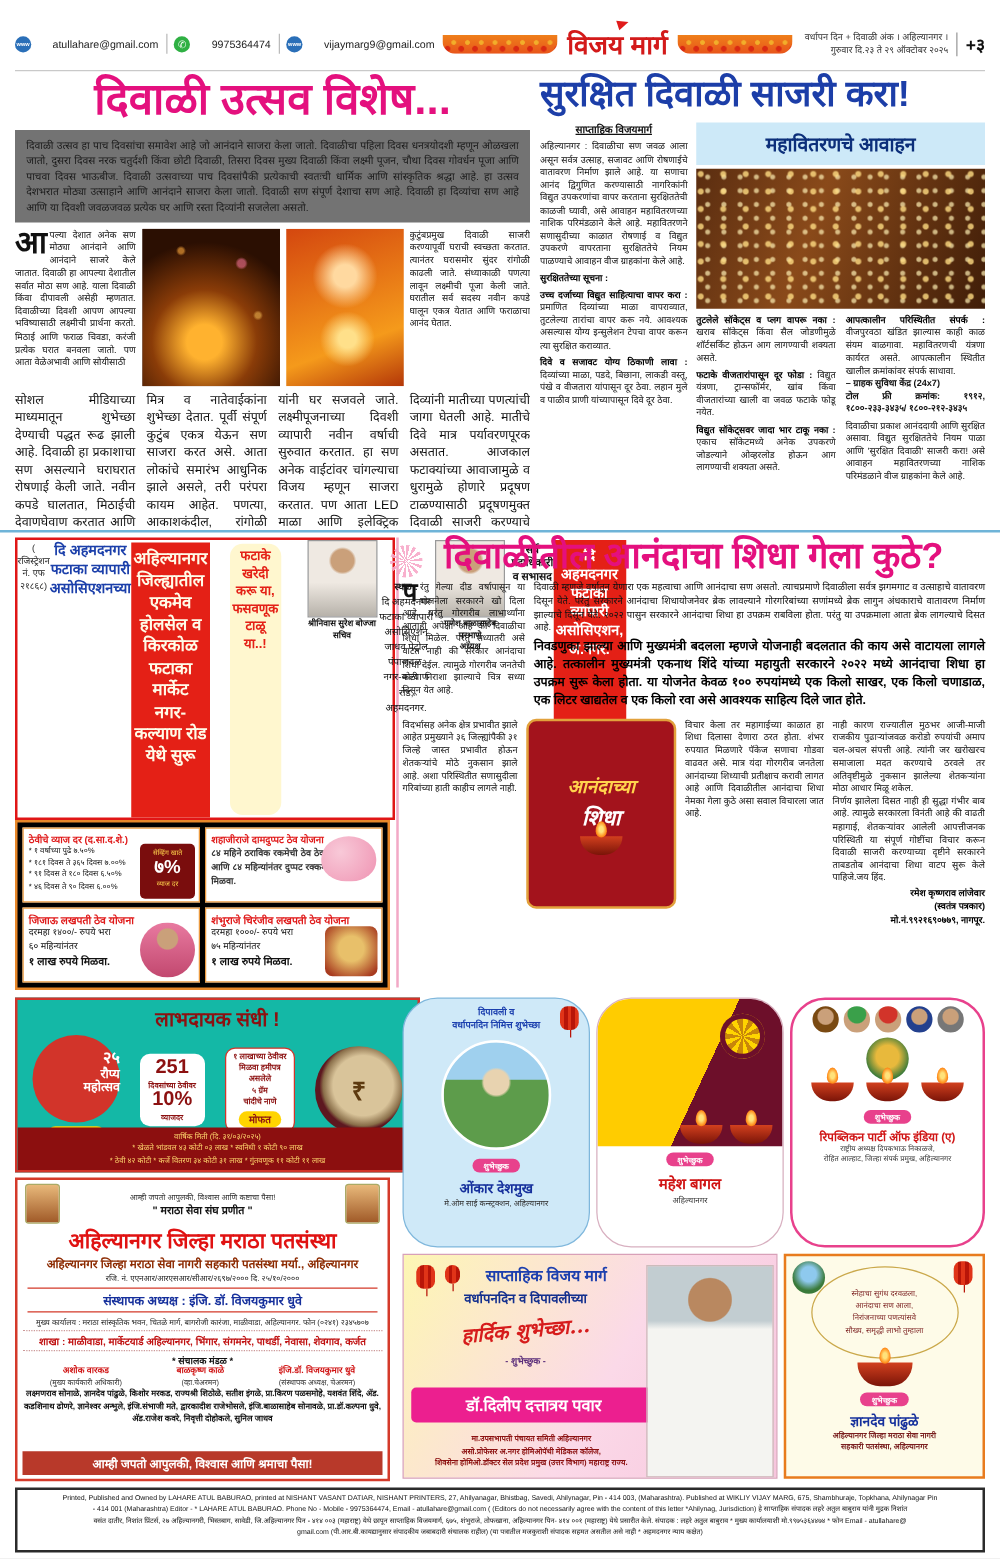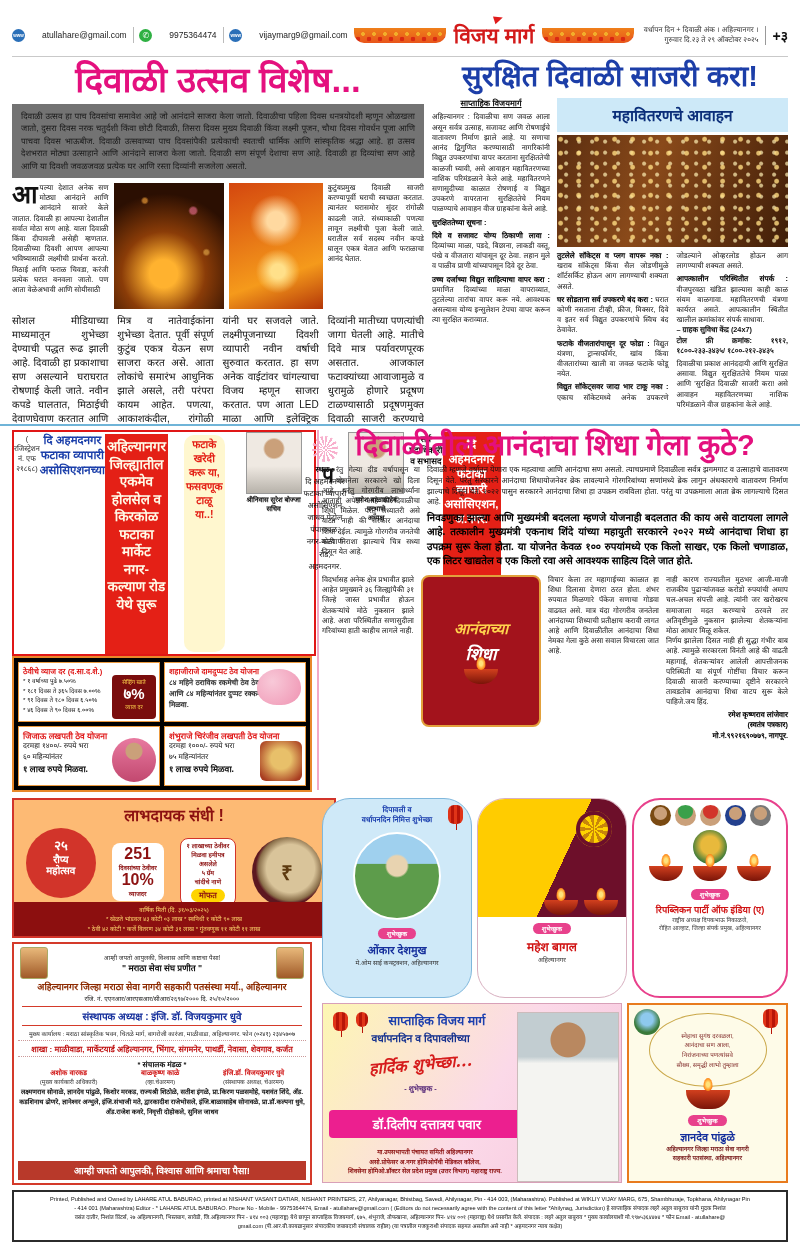--- a/index.html
+++ b/index.html
@@ -18,21 +18,21 @@
       radial-gradient(circle at 9px 6px,#f2ae2a 1.6px,transparent 2.2px),
       linear-gradient(#ef7f1a,#e8551b);background-size:11px 15px,11px 15px,100% 100%;}
   .mast{font-size:21px;font-weight:bold;color:#d31a1a;position:relative;white-space:nowrap;}
   .flag{position:absolute;top:-6px;left:50%;width:0;height:0;border-left:9px solid #e01b1b;border-top:4px solid transparent;border-bottom:4px solid transparent;transform:rotate(-18deg);}
   .edition{font-size:7.3px;color:#333;text-align:right;width:190px;line-height:1.35;}
   .pageno{font-size:14px;font-weight:bold;color:#111;border-left:1px solid #999;padding-left:7px;}
   .rule-blue{position:absolute;left:0;top:424px;width:800px;height:2px;background:#6fb4d8;}
   .vrule-pink{position:absolute;left:317px;top:430px;width:2px;height:360px;background:#f2a9c6;}
   
   .h-pink{color:#e4107e;font-weight:bold;text-align:center;line-height:1.05;}
-  .h-blue{color:#1c3ea8;font-weight:bold;text-align:center;line-height:1.0;}
+  .h-blue{color:#1c3ea8;font-weight:bold;line-height:1.0;}
   .bodytxt{font-size:7.3px;line-height:1.4;color:#111;}
   .drop{float:left;font-size:25px;font-weight:bold;line-height:.85;padding:1px 2px 0 0;color:#111;}
   
   .sec-fest{position:absolute;left:12px;top:62px;width:412px;height:360px;}
   .intro-box{background:#737373;padding:6px 9px;font-size:8.3px;line-height:1.5;color:#1a1a1a;margin-top:5px;}
   .fest-row{display:flex;gap:5px;margin-top:5px;height:126px;overflow:hidden;}
   .fest-colA,.fest-colD{flex:1;overflow:hidden;}
   .ph{flex-shrink:0;}
   .photo-diya{width:110px;height:126px;background:
       radial-gradient(circle at 72% 22%,rgba(255,120,160,.55) 3px,transparent 5px),
@@ -95,24 +95,24 @@
   .bk-rate{font-size:6.2px;line-height:1.55;color:#111;}
   .sav{position:absolute;right:3px;top:12px;width:44px;height:44px;background:#7a0d0d;border-radius:4px;color:#ffd34d;text-align:center;font-size:5.5px;padding-top:3px;box-sizing:border-box;}
   .sav .pct{color:#fff;font-size:15px;font-weight:bold;line-height:1.1;}
   .bk-text{font-size:7.3px;font-weight:bold;color:#333;line-height:1.5;margin-top:2px;width:70%;}
   .bk-l{font-size:7.3px;color:#111;line-height:1.5;width:68%;}
   .bk-big{font-weight:bold;font-size:8.6px;color:#111;}
   .piggy{position:absolute;right:4px;top:6px;width:44px;height:36px;border-radius:50% 50% 45% 45%;background:radial-gradient(circle at 35% 35%,#f8c9d8,#ef93b2);}
   .cashlady{position:absolute;right:3px;bottom:3px;width:44px;height:44px;border-radius:50%;background:radial-gradient(circle at 50% 30%,#caa07a 8px,transparent 9px),linear-gradient(#e87aa0,#c2486f);}
   .cashbox{position:absolute;right:3px;bottom:4px;width:42px;height:40px;border-radius:6px;background:radial-gradient(circle at 50% 45%,#e8c06a 10px,#a83c20 26px);}
   
-  .labh{position:absolute;left:12px;top:798px;width:324px;height:140px;background:#fdba74;border:2px solid #d2342a;box-sizing:border-box;overflow:hidden;}
+  .labh{position:absolute;left:12px;top:798px;width:324px;height:140px;background:#14b8a6;border:2px solid #d2342a;box-sizing:border-box;overflow:hidden;}
   .lb-head{color:#8c1111;font-weight:bold;font-size:16px;text-align:center;margin-top:4px;}
   .lb-row{display:flex;align-items:center;justify-content:space-around;padding:2px 4px 0;}
-  .lb-badge{width:70px;height:70px;border-radius:50%;background:#d2342a;color:#fff;text-align:center;position:relative;flex-shrink:0;}
+  .lb-badge{width:70px;height:70px;border-radius:50%;background:#d2342a;color:#fff;text-align:right;position:relative;flex-shrink:0;}
   .lb-badge .n{font-size:13px;font-weight:bold;padding-top:8px;}
   .lb-badge .l{font-size:10px;font-weight:bold;line-height:1.1;}
   .lb-pill{display:inline-block;background:#ffd400;color:#8c1111;font-weight:bold;font-size:8px;border-radius:8px;padding:1px 8px;margin-top:2px;}
   .lb-off{background:#fff;border-radius:8px;padding:3px 7px;text-align:center;color:#8c1111;font-weight:bold;}
   .lb-off .big{font-size:16px;line-height:1.05;}
   .lb-off .sm{font-size:6.2px;}
   .lb-off2{background:#fff;border-radius:8px;border:1px solid #d2342a;padding:3px 6px;text-align:center;color:#8c1111;font-weight:bold;font-size:6.4px;line-height:1.4;}
   .lb-money{width:70px;height:70px;border-radius:50%;background:radial-gradient(circle at 55% 45%,#d9c49a 24px,#8a6f4a 32px,#5d1820 35px);display:flex;align-items:center;justify-content:center;color:#5d3a10;font-size:20px;font-weight:bold;flex-shrink:0;}
   .lb-strip{position:absolute;left:0;bottom:0;width:100%;background:#8c0f0f;color:#ffd76e;font-size:6.1px;text-align:center;padding:3px 2px;line-height:1.55;box-sizing:border-box;}
   
@@ -230,32 +230,31 @@
 
   <div class="sec-safe">
     <div class="h-blue" style="font-size:29px;">सुरक्षित दिवाळी साजरी करा!</div>
     <div class="safe-row">
       <div class="safe-c1 bodytxt jt">
         <div class="byline">साप्ताहिक विजयमार्ग</div>
         <div>अहिल्यानगर : दिवाळीचा सण जवळ आला असून सर्वत्र उत्साह, सजावट आणि रोषणाईचे वातावरण निर्माण झाले आहे. या सणाचा आनंद द्विगुणित करण्यासाठी नागरिकांनी विद्युत उपकरणांचा वापर करताना सुरक्षिततेची काळजी घ्यावी, असे आवाहन महावितरणच्या नाशिक परिमंडळाने केले आहे. महावितरणने सणासुदीच्या काळात रोषणाई व विद्युत उपकरणे वापरताना सुरक्षिततेचे नियम पाळण्याचे आवाहन वीज ग्राहकांना केले आहे.</div>
         <div class="tip" style="margin-top:3px;"><b>सुरक्षिततेच्या सूचना :</b></div>
         <div>
 
-        <div class="tip"><b>दिवे व सजावट योग्य ठिकाणी लावा :</b> <span>दिव्यांच्या माळा, पडदे, बिछाना, लाकडी वस्तू, पंखे व वीजतारा यांपासून दूर ठेवा. लहान मुले व पाळीव प्राणी यांच्यापासून दिवे दूर ठेवा.</span></div>
-            <div class="tip"><b>उच्च दर्जाच्या विद्युत साहित्याचा वापर करा :</b> <span>प्रमाणित दिव्यांच्या माळा वापराव्यात, तुटलेल्या तारांचा वापर करू नये. आवश्यक असल्यास योग्य इन्सुलेशन टेपचा वापर करून त्या सुरक्षित कराव्यात.</span></div>
+        <div class="tip"><b>उच्च दर्जाच्या विद्युत साहित्याचा वापर करा :</b> <span>प्रमाणित दिव्यांच्या माळा वापराव्यात, तुटलेल्या तारांचा वापर करू नये. आवश्यक असल्यास योग्य इन्सुलेशन टेपचा वापर करून त्या सुरक्षित कराव्यात.</span></div>
+            <div class="tip"><b>दिवे व सजावट योग्य ठिकाणी लावा :</b> <span>दिव्यांच्या माळा, पडदे, बिछाना, लाकडी वस्तू, पंखे व वीजतारा यांपासून दूर ठेवा. लहान मुले व पाळीव प्राणी यांच्यापासून दिवे दूर ठेवा.</span></div>
           </div>
       </div>
       <div class="safe-c2" style="flex:1;">
         <div class="mahav-title">महावितरणचे आवाहन</div>
         <div class="photo-family"></div>
         <div class="tips2 bodytxt jt">
           <div>
 
           <div class="tip"><b>तुटलेले सॉकेट्स व प्लग वापरू नका :</b> <span>खराब सॉकेट्स किंवा सैल जोडणीमुळे शॉर्टसर्किट होऊन आग लागण्याची शक्यता असते.</span></div>
-              <div class="tip"><b>घर सोडताना सर्व उपकरणे बंद करा :</b> <span>घरात कोणी नसताना टीव्ही, फ्रीज, मिक्सर, दिवे व इतर सर्व विद्युत उपकरणांचे स्विच बंद ठेवावेत.</span></div>
               <div class="tip"><b>फटाके वीजतारांपासून दूर फोडा :</b> <span>विद्युत यंत्रणा, ट्रान्सफॉर्मर, खांब किंवा वीजतारांच्या खाली वा जवळ फटाके फोडू नयेत.</span></div>
               <div class="tip"><b>विद्युत सॉकेट्सवर जादा भार टाकू नका :</b> <span>एकाच सॉकेटमध्ये अनेक उपकरणे जोडल्याने ओव्हरलोड होऊन आग लागण्याची शक्यता असते.</span></div>
               <div class="tip"><b>आपत्कालीन परिस्थितीत संपर्क :</b> <span>वीजपुरवठा खंडित झाल्यास काही काळ संयम बाळगावा. महावितरणची यंत्रणा कार्यरत असते. आपत्कालीन स्थितीत खालील क्रमांकांवर संपर्क साधावा.</span></div>
             </div>
           <div class="tip pre" style="font-weight:bold;">– ग्राहक सुविधा केंद्र (24x7)
 टोल फ्री क्रमांक: १९१२, १८००-२३३-३४३५/ १८००-२१२-३४३५</div>
           <div class="tip">दिवाळीचा प्रकाश आनंददायी आणि सुरक्षित असावा. विद्युत सुरक्षिततेचे नियम पाळा आणि 'सुरक्षित दिवाळी' साजरी करा! असे आवाहन महावितरणच्या नाशिक परिमंडळाने वीज ग्राहकांना केले आहे.</div>
         </div>
       </div>
     </div>
@@ -395,20 +394,21 @@
 
   <div class="mar">
     <div class="mar-top">
       <div class="mar-port"></div>
       <div>
         <div class="mar-tag">आम्ही जपतो आपुलकी, विश्वास आणि कष्टाचा पैसा!</div>
         <div class="mar-tag2">" मराठा सेवा संघ प्रणीत "</div>
       </div>
       <div class="mar-port"></div>
     </div>
+    <div class="mar-title">अहिल्यानगर जिल्हा मराठा पतसंस्था</div>
     <div class="mar-sub">अहिल्यानगर जिल्हा मराठा सेवा नागरी सहकारी पतसंस्था मर्या., अहिल्यानगर</div>
     <div class="mar-reg">रजि. नं. एएनआर/आरएसआर/सीआर/२६९७/२००० दि. २५/१०/२०००</div>
     <div class="mar-founder">संस्थापक अध्यक्ष : इंजि. डॉ. विजयकुमार धुवे</div>
     <div class="mar-office">मुख्य कार्यालय : मराठा सांस्कृतिक भवन, चितळे मार्ग, बागरोजी कारंजा, माळीवाडा, अहिल्यानगर. फोन (०२४१) २३४५७०७</div>
     <div class="mar-branch">शाखा : माळीवाडा, मार्केटयार्ड अहिल्यानगर, भिंगार, संगमनेर, पाथर्डी, नेवासा, शेवगाव, कर्जत</div>
     <div class="mar-bt">* संचालक मंडळ *</div>
     <div class="mar-board">
 
         <div>
           <div class="mar-bn">अशोक वारकड</div>

